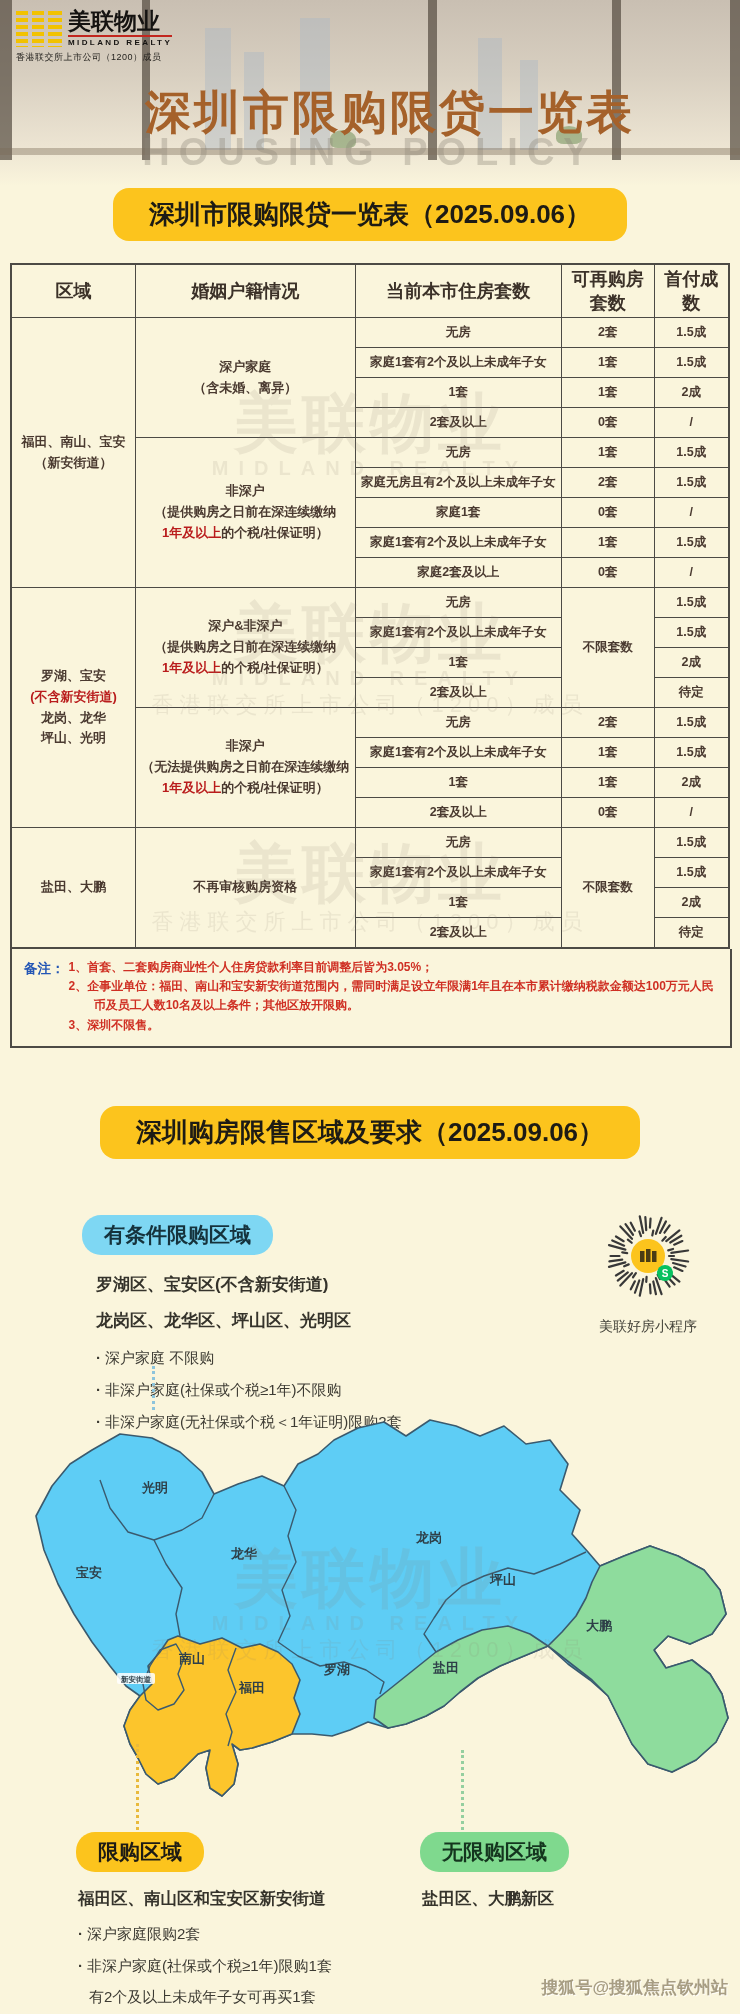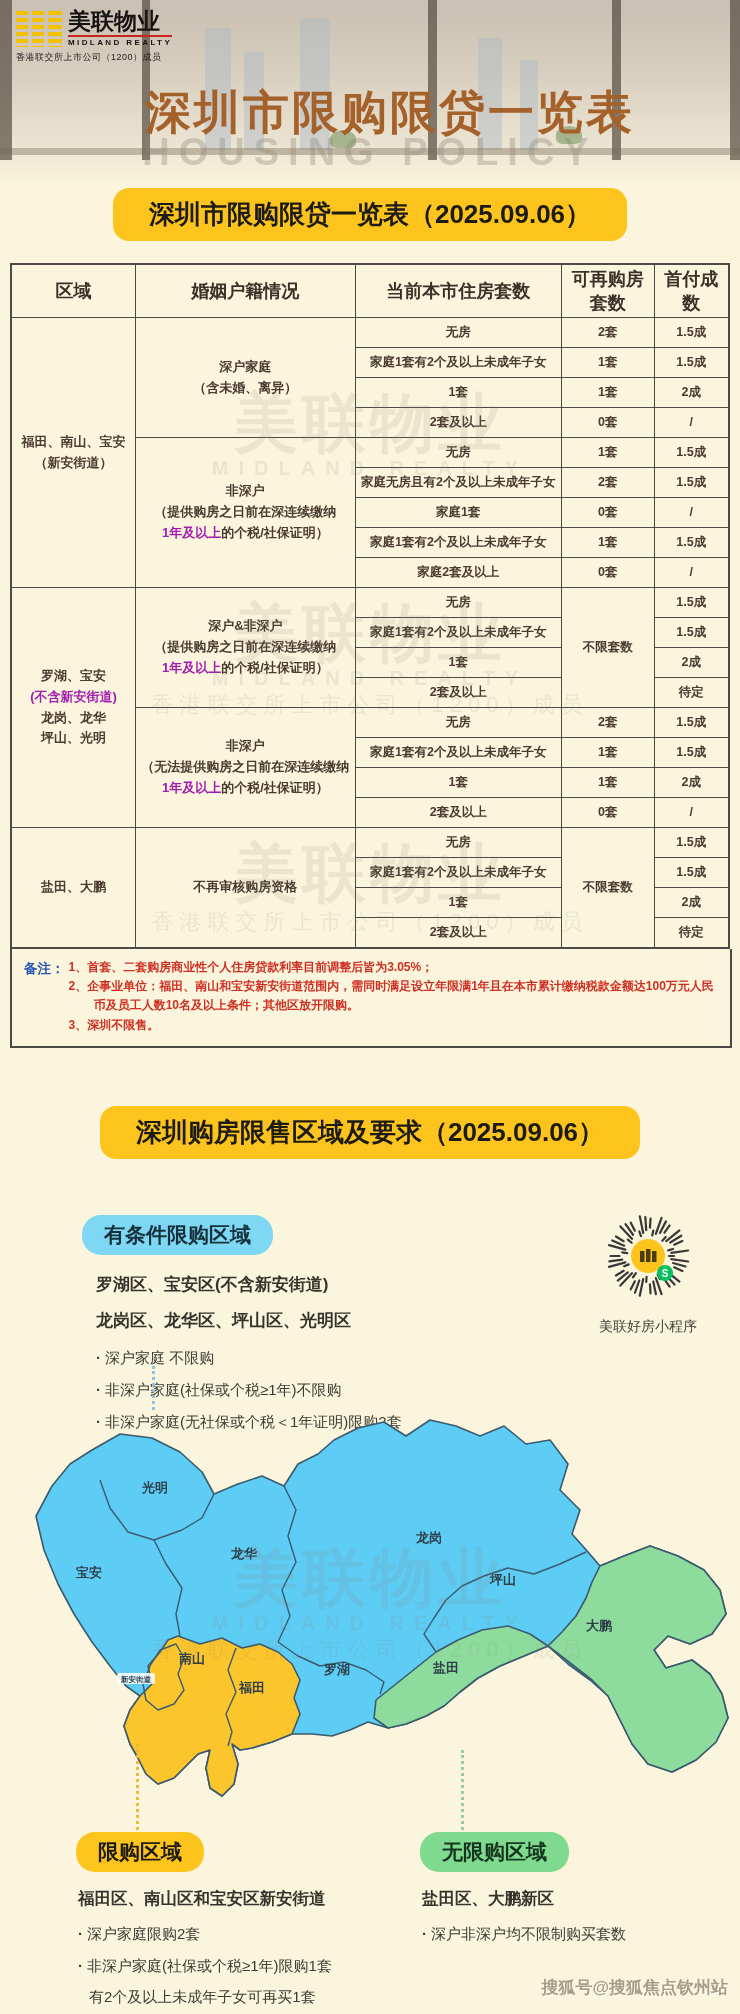--- a/index.html
+++ b/index.html
@@ -33,21 +33,21 @@
   .pill{display:block;width:fit-content;margin:16px auto;background:#fcc41d;color:#1d1b15;
     font-weight:bold;border-radius:16px;}
   .pill-lg{font-size:26px;padding:9px 36px;margin-top:2px;}
   
   .tablewrap{width:720px;margin:22px auto 0;}
   table.policy{width:100%;border-collapse:collapse;border:2px solid #4c4a45;}
   .policy th{border:1px solid #4c4a45;font-size:18px;font-weight:bold;color:#3b3128;height:44px;padding:2px;}
   .policy td{border:1px solid #4c4a45;font-size:12.5px;font-weight:600;color:#4a3a30;
     text-align:center;vertical-align:middle;height:25px;padding:2px 3px;line-height:1.35;}
   .policy td.reg,.policy td.grp{font-size:13px;line-height:1.6;}
-  .red{color:#a21caf;}
+  .red{color:#b91c1c;}
   
   .notes{width:694px;margin:0 auto;border:2px solid #4c4a45;border-top:none;
     padding:9px 12px 11px;display:flex;background:transparent;}
   .notes-label{color:#2356b5;font-weight:bold;font-size:13.5px;white-space:nowrap;line-height:1.6;}
   .notes-items{margin-left:4px;}
   .notes-item{color:#cf2f23;font-weight:bold;font-size:12px;line-height:1.6;
     padding-left:2.1em;text-indent:-2.1em;}
   
   .badge2{margin-top:58px;}
   .cond{margin:56px 0 0 82px;width:430px;}
@@ -420,23 +420,20 @@
   <div class="zone-bullets">
     <div class="bullet">深户家庭限购2套</div>
     <div class="bullet">非深户家庭(社保或个税≥1年)限购1套</div>
     <div class="bullet-cont">有2个及以上未成年子女可再买1套</div>
   </div>
 </div>
 
 <div class="bottom-right">
   <div class="pill pill-green pill-sm">无限购区域</div>
   <div class="zone-title">盐田区、大鹏新区</div>
-  <div class="zone-bullets">
-    <div class="bullet">深户非深户均不限制购买套数</div>
-  </div>
 </div>
 
 <div class="wm" style="top:390px;">
   <div class="wm-cn">美联物业</div>
   <div class="wm-en">MIDLAND REALTY</div>
 </div>
 <div class="wm" style="top:600px;">
   <div class="wm-cn">美联物业</div>
   <div class="wm-en">MIDLAND REALTY</div>
   <div class="wm-mb">香港联交所上市公司（1200）成员</div>

